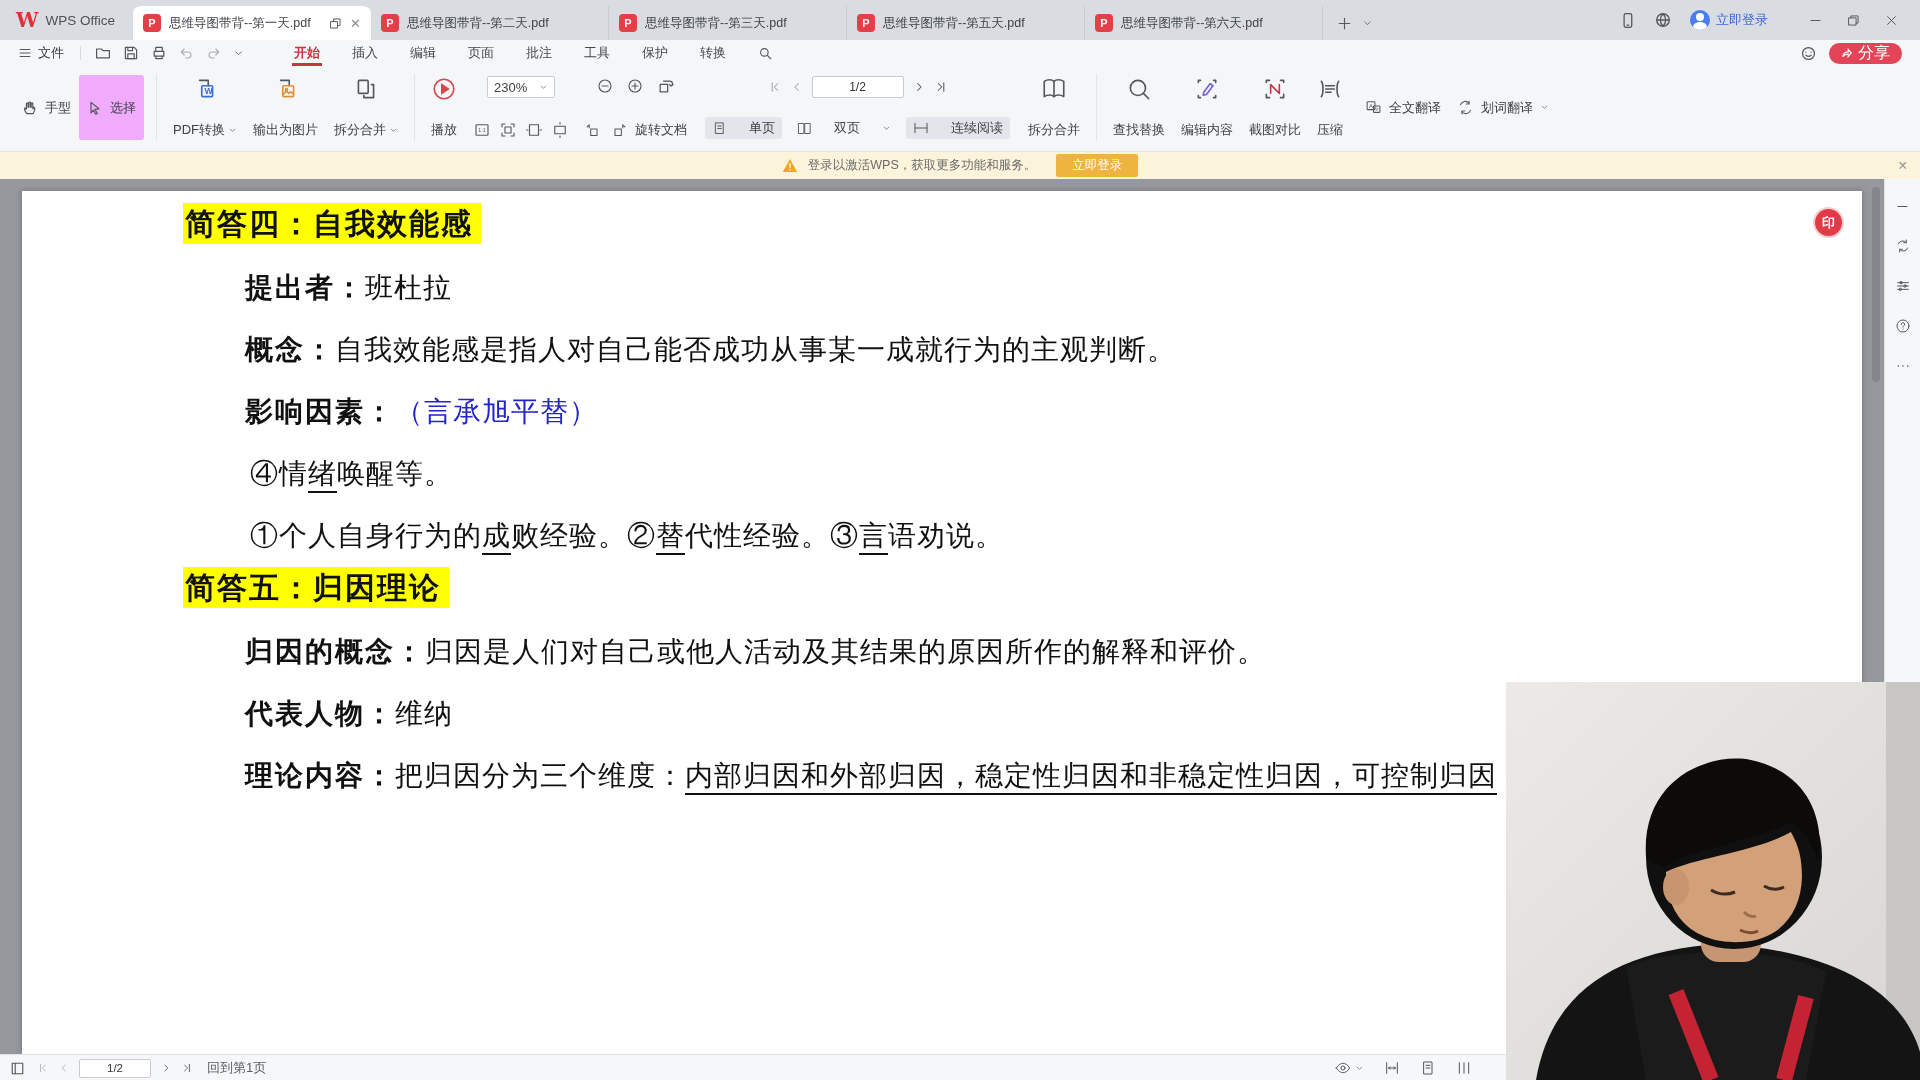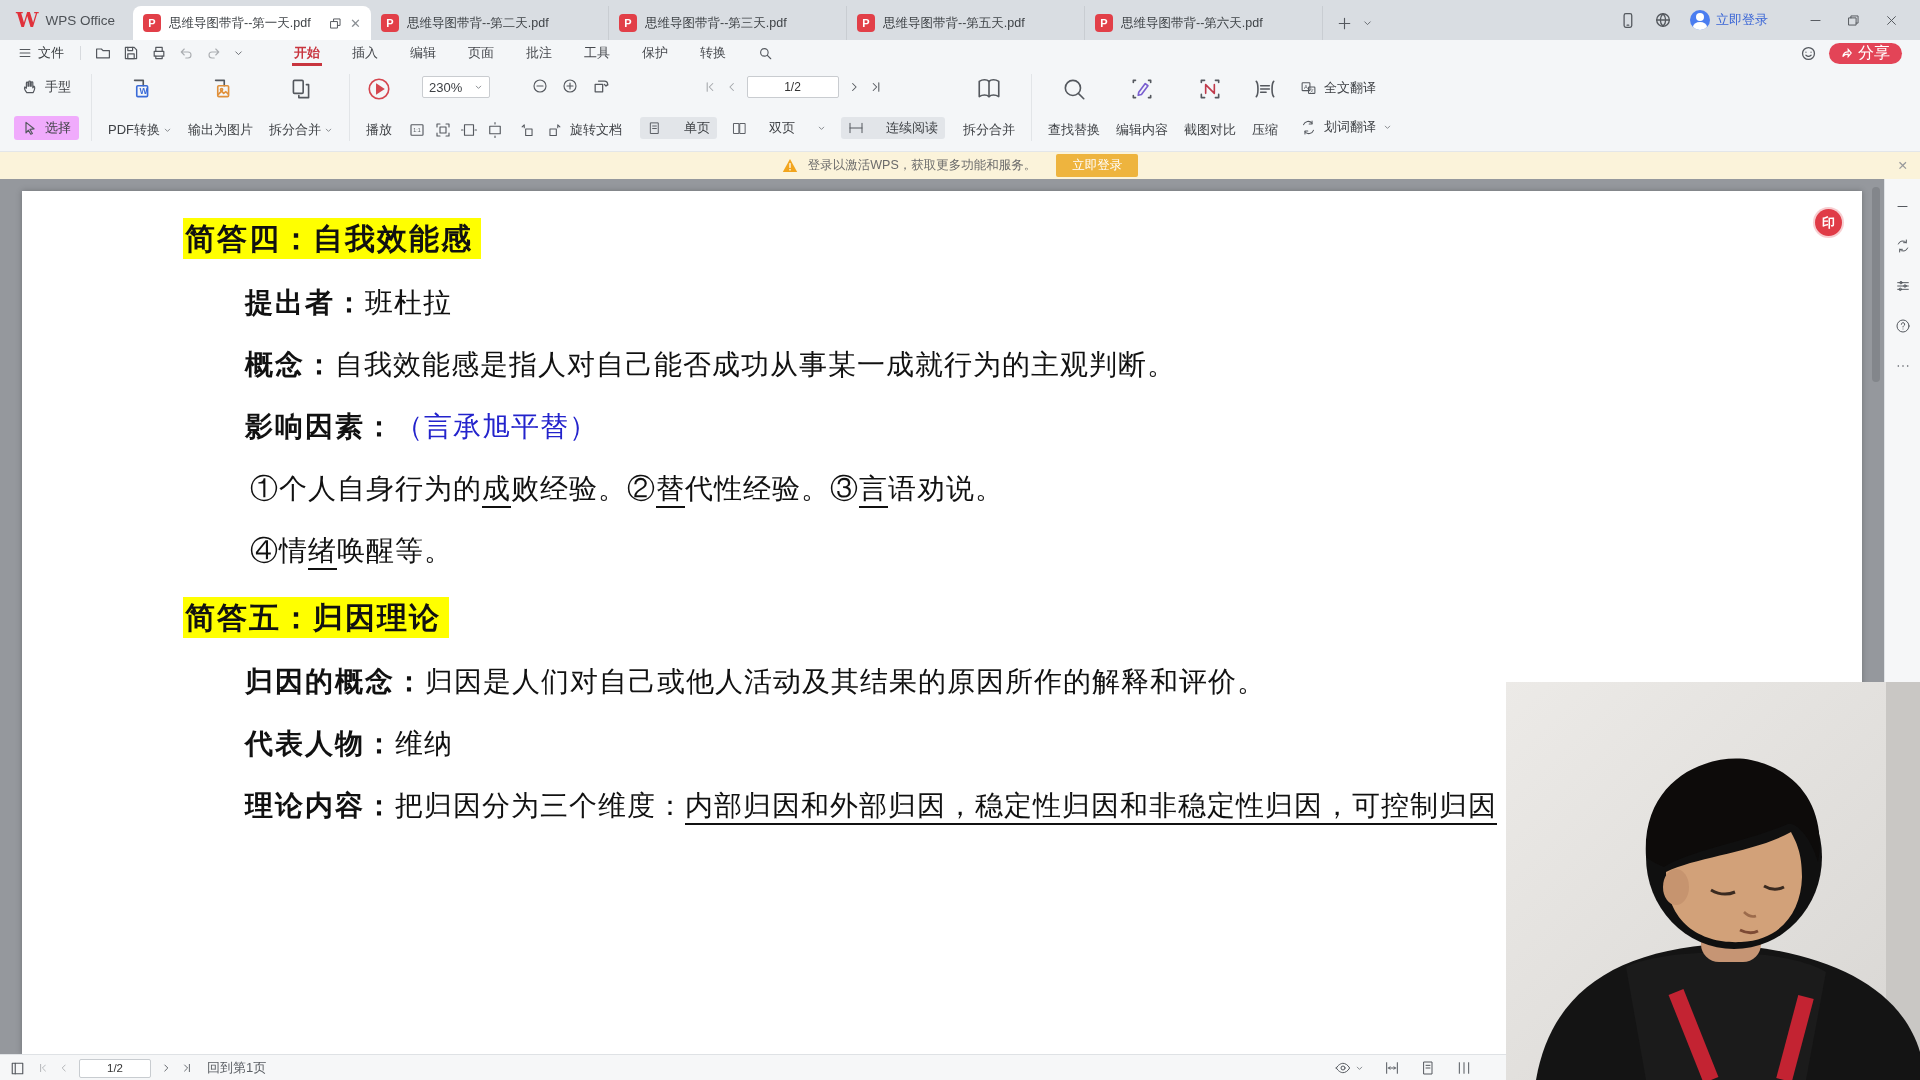--- a/index.html
+++ b/index.html
@@ -44,21 +44,21 @@
       bottom:0; width:30px; height:3px; background:#c8353f; }
   .msearch { margin-left:16px; }
   .mb-right { margin-left:auto; display:flex; align-items:center; gap:12px; padding-right:10px; }
   .sharebtn { background:#e34457; color:#fff; border-radius:12px; height:21px; padding:0 12px;
       display:flex; align-items:center; gap:5px; font-size:16px; }
 
   
   .ribbon { height:86px; background:#f4f6f8; border-bottom:1px solid #e3e6e9; display:flex;
             align-items:stretch; padding:6px 4px 8px 10px; }
   .rsep { width:1px; background:#e2e5e8; margin:2px 8px; }
-  .rstack { display:flex; flex-direction:column; justify-content:space-between; padding:3px 4px; }
+  .rstack { display:flex; flex-direction:row; justify-content:space-between; padding:3px 4px; }
   .rtool { display:flex; align-items:center; gap:7px; padding:3px 8px; border-radius:3px; color:#3e4145; }
   .rtool.sel { background:#f0abfc; }
   .rbig { display:flex; flex-direction:column; align-items:center; justify-content:space-between;
           padding:4px 8px; color:#3e4145; }
   .rbig .cap { display:flex; align-items:center; gap:3px; white-space:nowrap; }
   .combo { width:68px; height:22px; background:#fff; border:1px solid #c9ccd0; border-radius:2px;
            display:flex; align-items:center; padding:0 6px; justify-content:space-between; }
   .rrow { display:flex; align-items:center; gap:8px; }
   .pginput { width:92px; height:22px; background:#fff; border:1px solid #c9ccd0; border-radius:2px;
              text-align:center; font-size:12px; color:#333; font-family:inherit; }
@@ -84,21 +84,21 @@
            background:#e03b47; color:#fff; font-size:13px; font-weight:bold; display:flex;
            align-items:center; justify-content:center; box-shadow:0 0 0 2px rgba(224,59,71,.25); }
 
   
   .doc { font-family:"DejaVu Serif","Liberation Serif",serif; color:#111; font-size:28px; }
   .dochead { margin:166px 0 0 200px; display:flex; gap:24px; align-items:center; }
   .slogans .l1 { font-size:31px; letter-spacing:7px; }
   .slogans .l2 { font-size:31px; letter-spacing:5px; margin-top:8px; display:flex; align-items:center;}
   .slogans .bold { font-family:"DejaVu Sans",sans-serif; font-weight:bold; font-size:38px;
                    letter-spacing:2px; margin-left:2px; }
-  .secline { margin-left:161px; margin-top:28px; }
+  .secline { margin-left:161px; margin-top:13px; }
   .hl { background:#ffff00; font-weight:bold; font-size:30px; padding:3px 8px 3px 2px;
         font-family:"DejaVu Sans",sans-serif; letter-spacing:2px;}
   .dline { margin-left:223px; margin-top:24px; letter-spacing:1px; white-space:nowrap; }
   .dline b { font-family:"DejaVu Sans",sans-serif; letter-spacing:2px; }
   .blue { color:#2323cc; }
   .u { border-bottom:2px solid #111; padding-bottom:1px; }
 
   
   .statusbar { height:27px; background:#f6f7f8; border-top:1px solid #dfe2e5; display:flex;
                align-items:center; padding:0 10px; color:#5a5e63; position:relative; }
@@ -485,24 +485,24 @@
     <div class="dline">
       <b>提出者：</b><span>班杜拉</span>
     </div>
     <div class="dline">
       <b>概念：</b><span>自我效能感是指人对自己能否成功从事某一成就行为的主观判断。</span>
     </div>
     <div class="dline">
       <b>影响因素：</b><span class="blue">（言承旭平替）</span>
     </div>
     <div class="dline" style="margin-left:228px">
+      <span>④情</span><span class="u">绪</span><span>唤醒等。</span>
+    </div>
+    <div class="dline" style="margin-left:228px">
       <span>①个人自身行为的</span><span class="u">成</span><span>败经验。②</span><span class="u">替</span><span>代性经验。③</span><span class="u">言</span><span>语劝说。</span>
-    </div>
-    <div class="dline" style="margin-left:228px">
-      <span>④情</span><span class="u">绪</span><span>唤醒等。</span>
     </div>
 
     <div class="secline" style=""><span class="hl">简答五：归因理论</span></div>
 
     <div class="dline">
       <b>归因的概念：</b><span>归因是人们对自己或他人活动及其结果的原因所作的解释和评价。</span>
     </div>
     <div class="dline">
       <b>代表人物：</b><span>维纳</span>
     </div>

